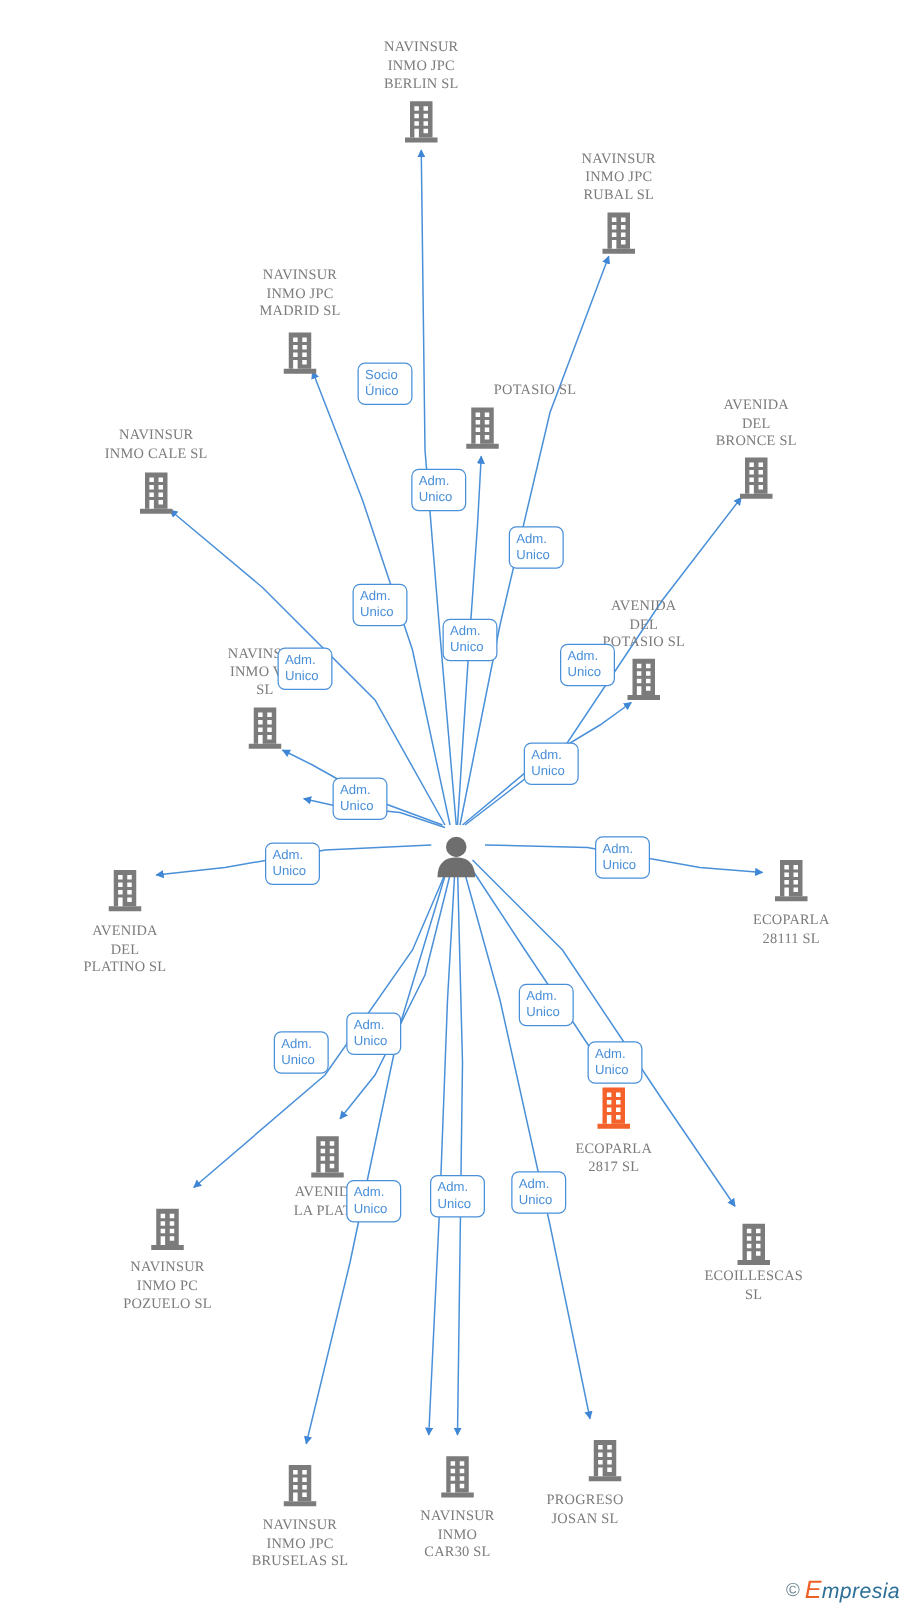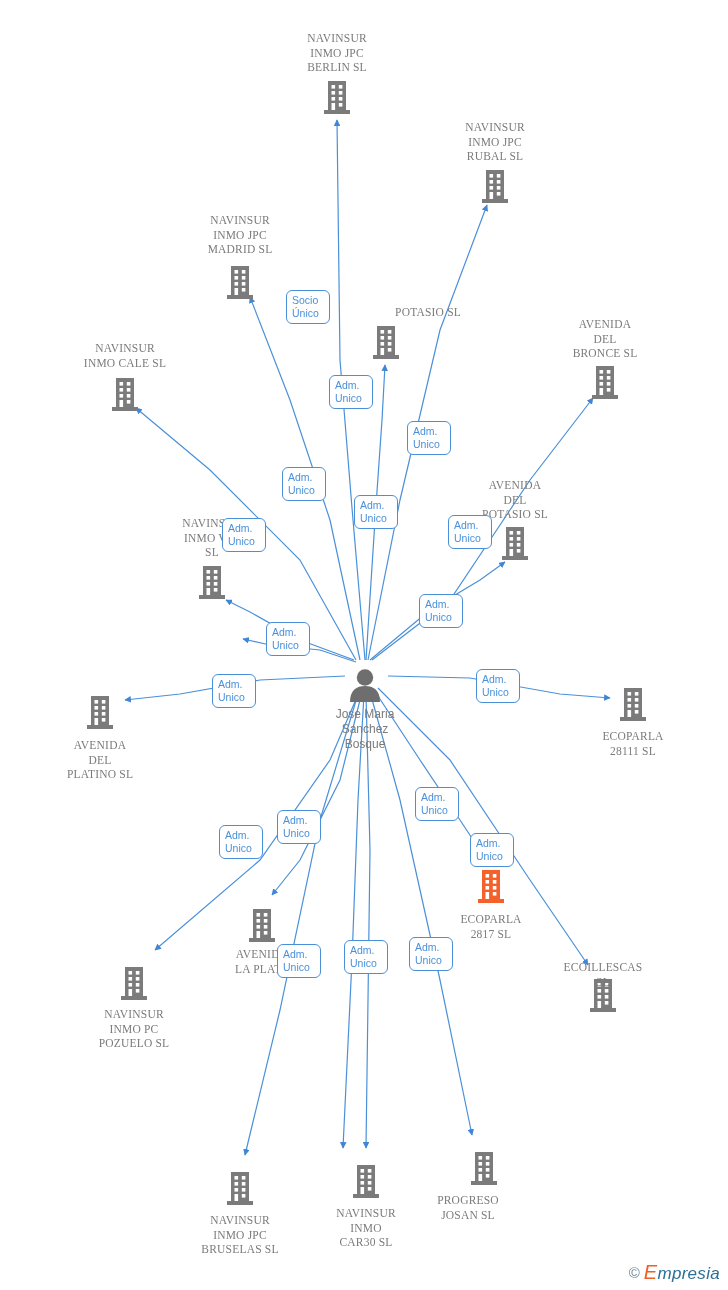--- a/index.html
+++ b/index.html
@@ -378,21 +378,21 @@
             <rect x="9.5" y="6" width="3.6" height="3.6" fill="#ffffff"></rect>
             <rect x="16.8" y="6" width="3.6" height="3.6" fill="#ffffff"></rect>
             <rect x="9.5" y="12" width="3.6" height="3.6" fill="#ffffff"></rect>
             <rect x="16.8" y="12" width="3.6" height="3.6" fill="#ffffff"></rect>
             <rect x="9.5" y="18" width="3.6" height="3.6" fill="#ffffff"></rect>
             <rect x="16.8" y="18" width="3.6" height="3.6" fill="#ffffff"></rect>
             <rect x="9.5" y="24" width="3.6" height="7" fill="#ffffff"></rect>
             <rect x="16.8" y="24" width="3.6" height="3.6" fill="#ffffff"></rect>
           </svg></span>
       </div>
-      <div class="node below" style="left: 603px; top: 958px;">
+      <div class="node below" style="left: 603px; top: 1012px;">
         <span class="cap">ECOILLESCAS
 SL</span>
       </div>
       <div class="node" style="left: 240px; top: 1170px;">
         <span class="glyph"><svg width="30" height="36" viewBox="0 0 30 36" xmlns="http://www.w3.org/2000/svg">
             <rect x="6" y="2" width="18" height="29" fill="#7b7b7b"></rect>
             <rect x="2" y="31" width="26" height="4" fill="#7b7b7b"></rect>
             <rect x="9.5" y="6" width="3.6" height="3.6" fill="#ffffff"></rect>
             <rect x="16.8" y="6" width="3.6" height="3.6" fill="#ffffff"></rect>
             <rect x="9.5" y="12" width="3.6" height="3.6" fill="#ffffff"></rect>
@@ -447,23 +447,20 @@
       </div>
     </div>
 
   <div class="person" id="center-person" style="left:365px; top:668px;">
     <span class="glyph">
       <svg width="38" height="34" viewBox="0 0 38 34" xmlns="http://www.w3.org/2000/svg">
         <circle cx="19" cy="9.5" r="8.2" fill="#6e6e6e"></circle>
         <path d="M 4 34 C 4 22 10.5 18 19 18 C 27.5 18 34 22 34 34 Z" fill="#6e6e6e"></path>
       </svg>
     </span>
-    <span class="cap">Jose Maria
-Sanchez
-Bosque</span>
   </div>
 
   <div id="badges">
       <div class="badge" style="left: 286px; top: 290px;"><span>Socio
 Único</span></div>
       <div class="badge" style="left: 329px; top: 375px;"><span>Adm.
 Unico</span></div>
       <div class="badge" style="left: 407px; top: 421px;"><span>Adm.
 Unico</span></div>
       <div class="badge" style="left: 282px; top: 467px;"><span>Adm.

